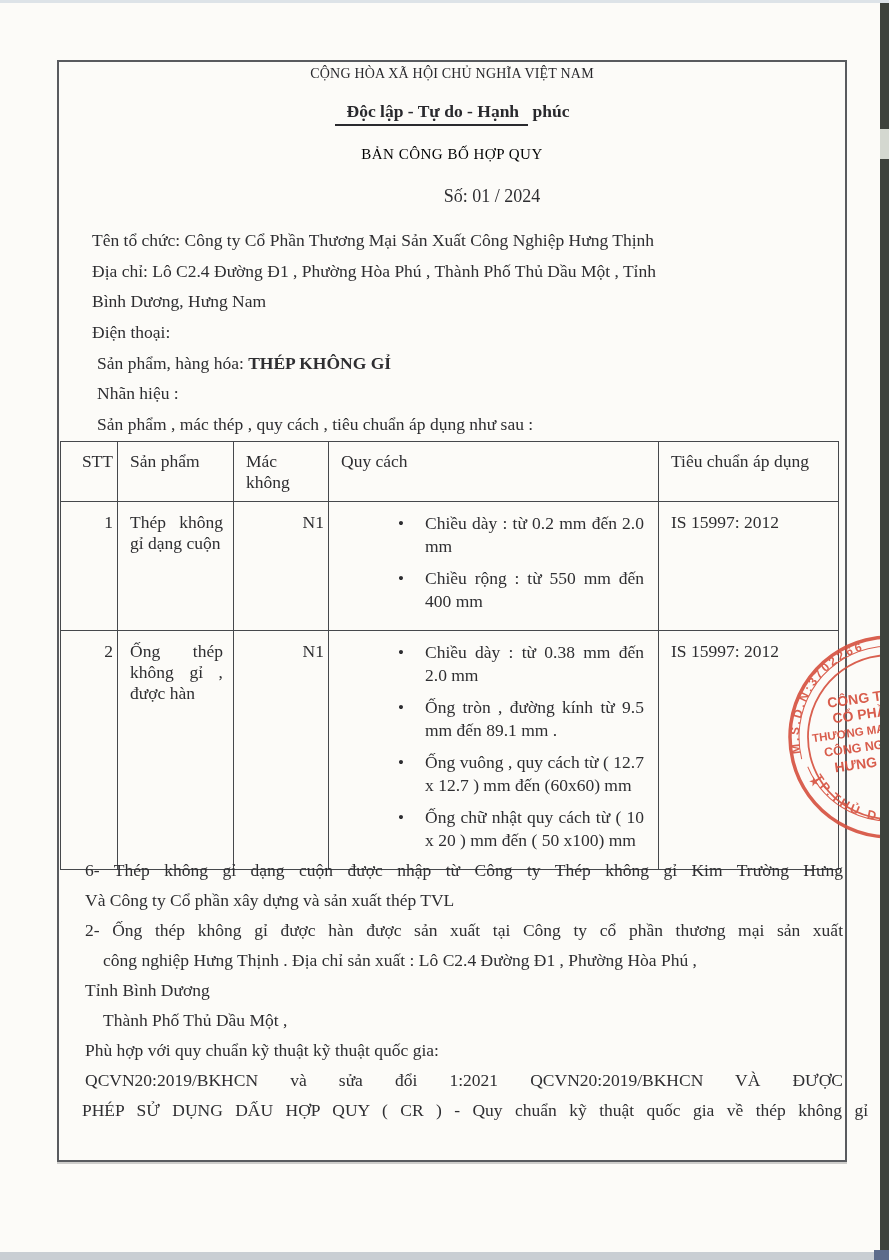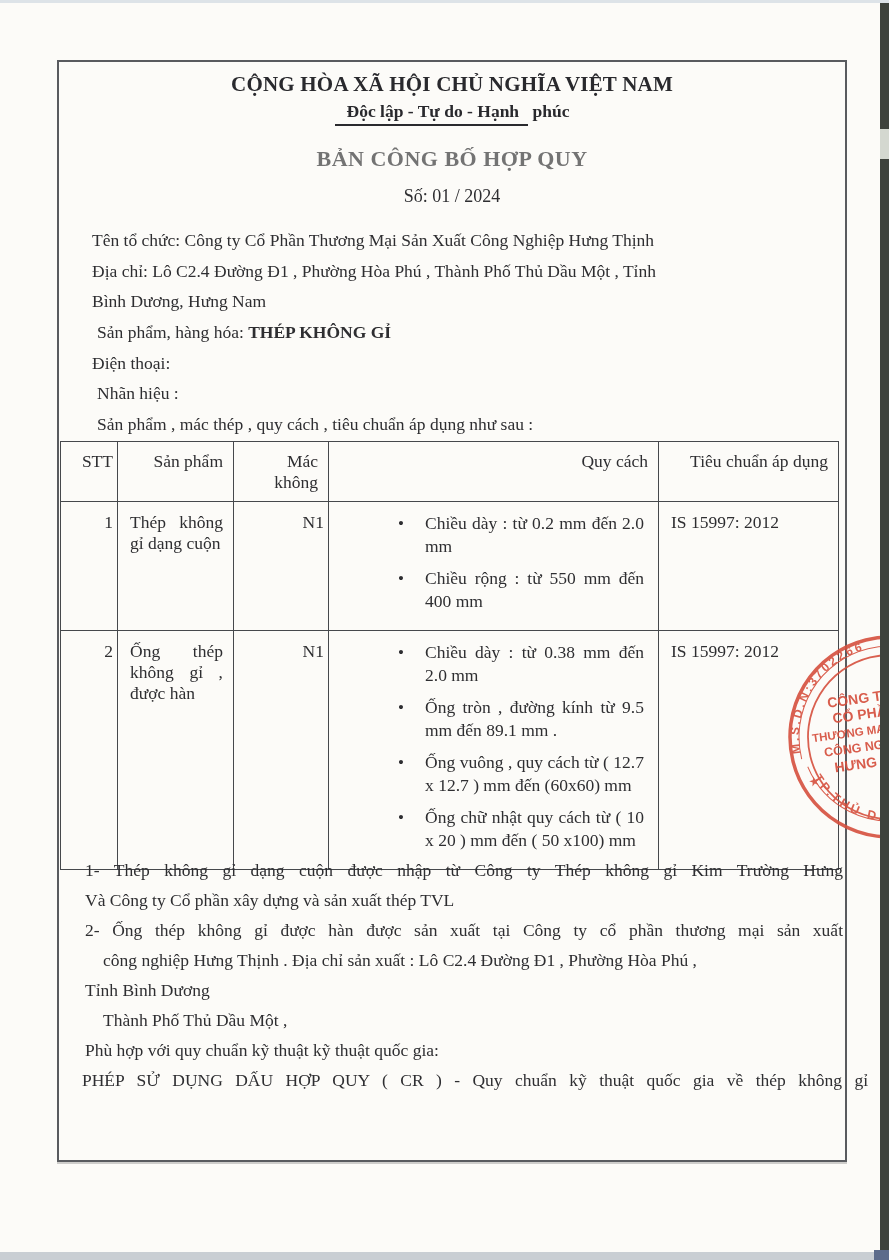--- a/index.html
+++ b/index.html
@@ -19,44 +19,44 @@
 
   
   .frame{
     position:absolute;left:57px;top:60px;width:786px;height:1098px;
     border:2px solid #595b5f;background:transparent;
     box-shadow:0 2px 0 rgba(120,120,120,.35);
   }
   .frame > *{position:absolute;}
 
   .center{left:0;width:100%;text-align:center;}
-  .national{top:10px;font-weight:bold;font-size:21px;letter-spacing:.2px;color:#29292d;}
+  .national{top:4px;font-weight:normal;font-size:14px;letter-spacing:.2px;color:#29292d;}
   .motto{top:39px;font-weight:bold;font-size:17.5px;color:#29292d;}
   .motto .u{display:inline-block;border-bottom:2px solid #2a2a2e;padding:0 9px 2px 12px;}
-  .doc-title{top:84px;font-weight:bold;font-size:22px;letter-spacing:.5px;color:#737373;}
-  .doc-number{top:124px;font-size:18px;}
+  .doc-title{top:84px;font-weight:normal;font-size:15px;letter-spacing:.5px;color:#000000;}
+  .doc-number{top:124px;font-size:18px;padding-left:40px;}
 
   .info{top:163px;left:33px;width:744px;font-size:17.5px;}
   .info .line{height:30.7px;line-height:30.7px;white-space:nowrap;}
   .info .indent{padding-left:5px;}
   .info b{font-weight:bold;}
 
   table.spec{
     top:379px;left:1px;width:778px;
     border-collapse:collapse;table-layout:fixed;
     font-size:17.5px;color:#2e2e31;
   }
   table.spec col.c1{width:57px;} table.spec col.c2{width:116px;}
   table.spec col.c3{width:95px;} table.spec col.c4{width:330px;}
   table.spec col.c5{width:180px;}
   table.spec th,table.spec td{
     border:1.6px solid #46484c;vertical-align:top;
     font-weight:normal;padding:10px 10px 8px 12px;
   }
-  table.spec thead th{height:26px;text-align:right;padding-top:9px;}
+  table.spec thead th{height:26px;text-align:left;padding-top:9px;}
   table.spec th.cen,table.spec td.cen{text-align:right;padding-left:4px;padding-right:4px;}
   tr.r1{height:94px;} tr.r2{height:232px;}
   td.sp{text-align:justify;padding-left:13px;padding-right:12px;}
   ul.qc{margin:0;padding:0 4px 0 24px;list-style:none;}
   ul.qc li{position:relative;margin:0 0 9px 60px;line-height:23px;text-align:justify;}
   ul.qc li::before{content:"•";position:absolute;left:-27px;top:0;font-size:17px;}
 
   .notes{top:793px;left:26px;width:760px;font-size:17.5px;}
   .notes .nline{line-height:30px;white-space:nowrap;}
   .notes .ind{padding-left:18px;}
@@ -81,24 +81,24 @@
       <span>phúc</span>
     </div>
 
     <div class="center doc-title">BẢN CÔNG BỐ HỢP QUY</div>
     <div class="center doc-number">Số: 01 / 2024</div>
 
     <div class="info">
       <div class="line">Tên tổ chức: Công ty Cổ Phần Thương Mại Sản Xuất Công Nghiệp Hưng Thịnh</div>
       <div class="line">Địa chỉ: Lô C2.4 Đường Đ1 , Phường Hòa Phú , Thành Phố Thủ Dầu Một , Tỉnh</div>
       <div class="line">Bình Dương, Hưng Nam</div>
+      <div class="line">Điện thoại:</div>
       <div class="line indent">
         <span>Sản phẩm, hàng hóa: </span><b>THÉP KHÔNG GỈ</b>
       </div>
-      <div class="line">Điện thoại:</div>
       <div class="line indent">Nhãn hiệu :</div>
       <div class="line indent">Sản phẩm , mác thép , quy cách , tiêu chuẩn áp dụng như sau :</div>
     </div>
 
     <table class="spec">
       <colgroup>
           <col class="c1">
           <col class="c2">
           <col class="c3">
           <col class="c4">
@@ -137,27 +137,28 @@
               <li>Ống vuông , quy cách từ ( 12.7 x 12.7 ) mm đến (60x60) mm</li>
               <li>Ống chữ nhật quy cách từ ( 10 x 20 ) mm đến ( 50 x100) mm</li>
             </ul>
           </td>
           <td>IS 15997: 2012</td>
         </tr>
       </tbody>
     </table>
 
     <div class="notes">
-      <div class="nline jfull">1- Thép không gỉ dạng cuộn được nhập từ Công ty Thép không gỉ Kim Trường Hưng</div>
+      <div class="nline jfull">6- Thép không gỉ dạng cuộn được nhập từ Công ty Thép không gỉ Kim Trường Hưng</div>
       <div class="nline">Và Công ty Cổ phần xây dựng và sản xuất thép TVL</div>
       <div class="nline jfull">2- Ống thép không gỉ được hàn được sản xuất tại Công ty cổ phần thương mại sản xuất</div>
       <div class="nline ind">công nghiệp Hưng Thịnh . Địa chỉ sản xuất : Lô C2.4 Đường Đ1 , Phường Hòa Phú ,</div>
       <div class="nline">Tỉnh Bình Dương</div>
       <div class="nline ind">Thành Phố Thủ Dầu Một ,</div>
       <div class="nline">Phù hợp với quy chuẩn kỹ thuật kỹ thuật quốc gia:</div>
+      <div class="nline jfull">QCVN20:2019/BKHCN và sửa đổi 1:2021 QCVN20:2019/BKHCN VÀ ĐƯỢC</div>
       <div class="nline outdent">PHÉP SỬ DỤNG DẤU HỢP QUY ( CR ) -  Quy chuẩn kỹ thuật quốc gia về thép không gỉ</div>
     </div>
   </div>
 
   <svg class="stamp" width="210" height="240" viewBox="0 0 210 240">
     <g transform="rotate(-14 118 119)" fill="none" stroke="#d6503e" opacity="0.9">
       <circle cx="118" cy="119" r="100" stroke-width="3.5"></circle>
       <circle cx="118" cy="119" r="82" stroke-width="1.8"></circle>
       <path id="arcTop" d="M27,119 A91,91 0 1 1 209,119"></path>
       <path id="arcBot" d="M31,128 A88,88 0 0 0 205,128"></path>

